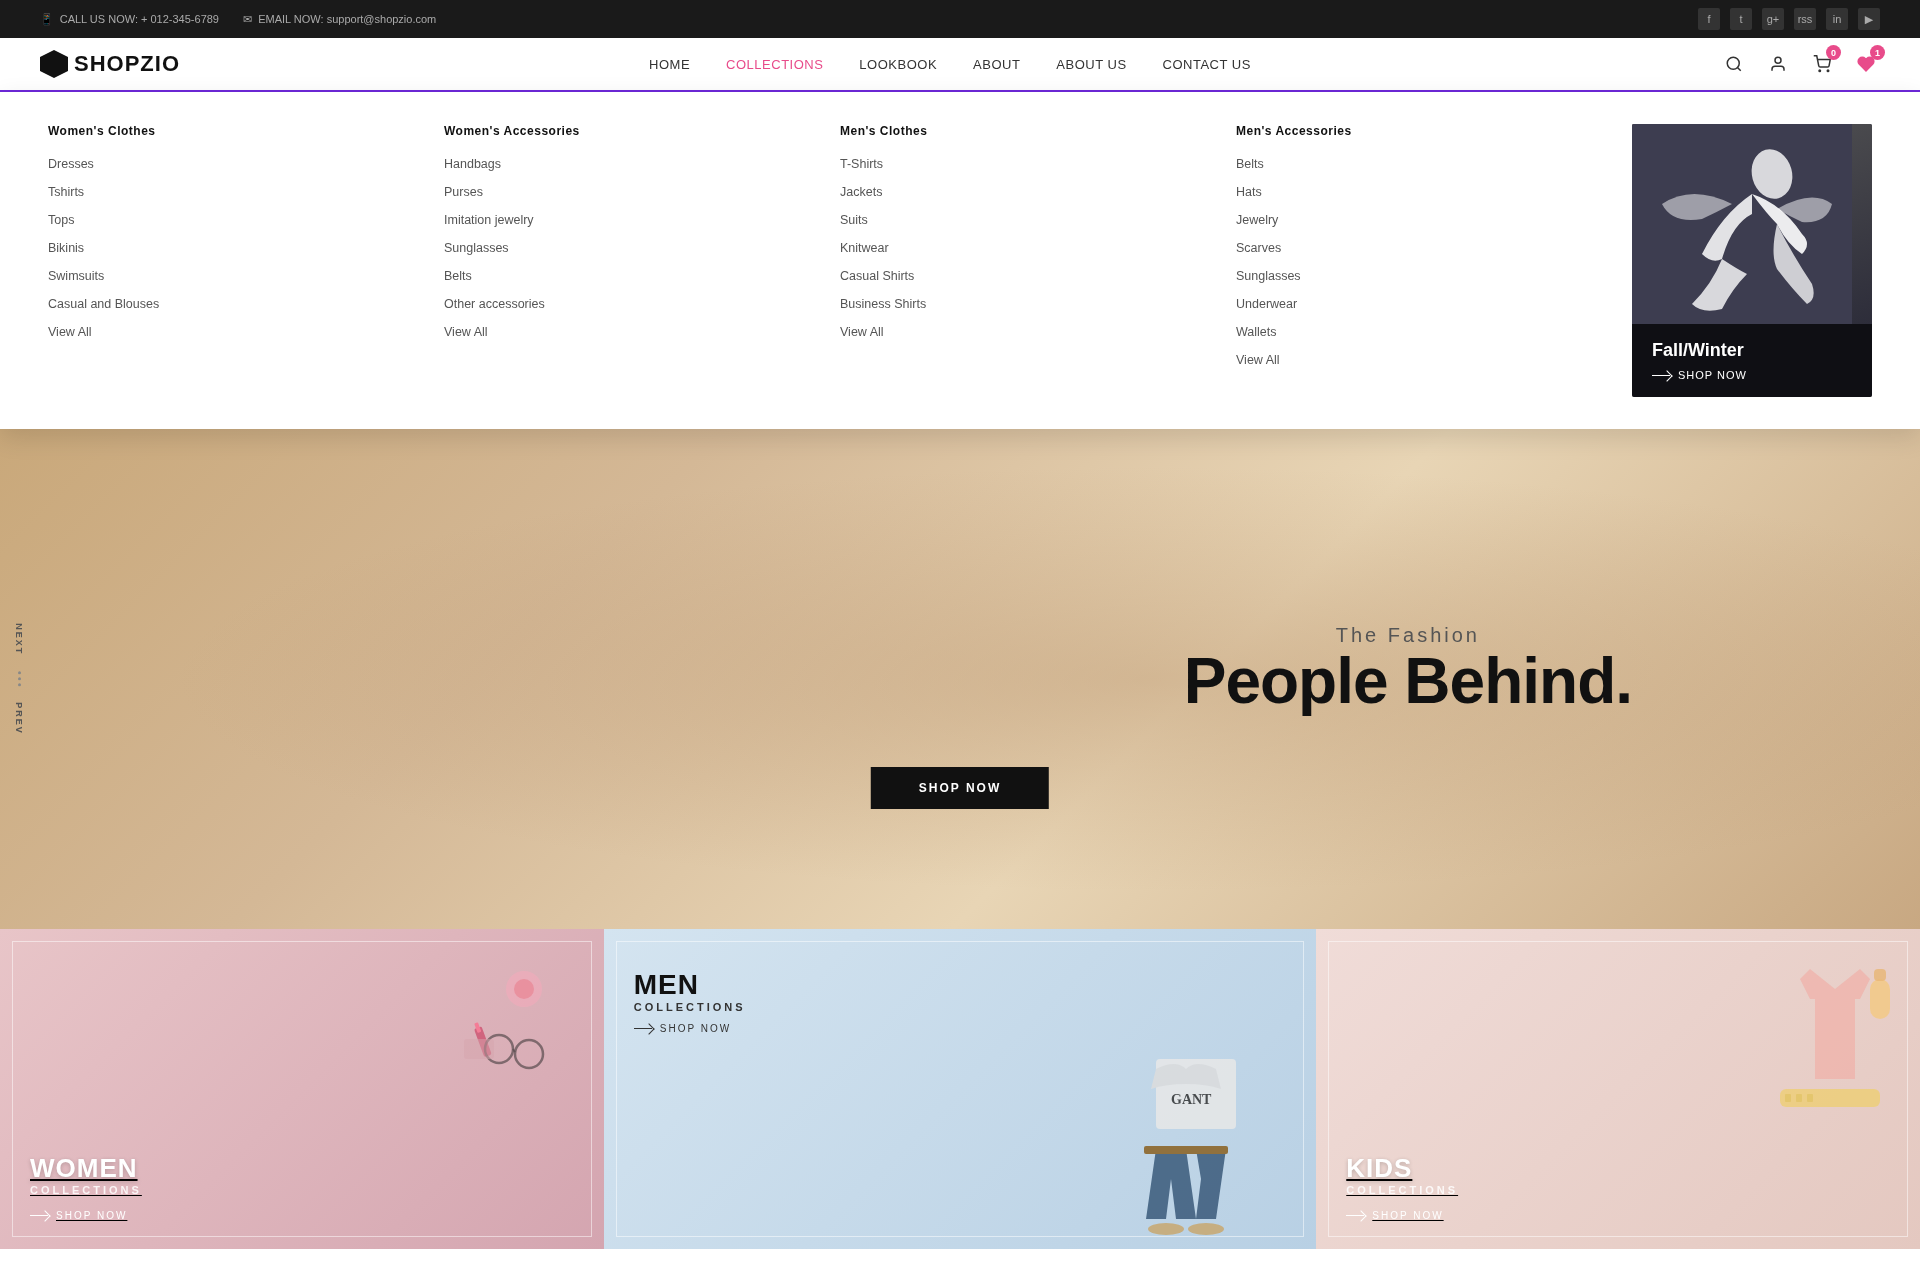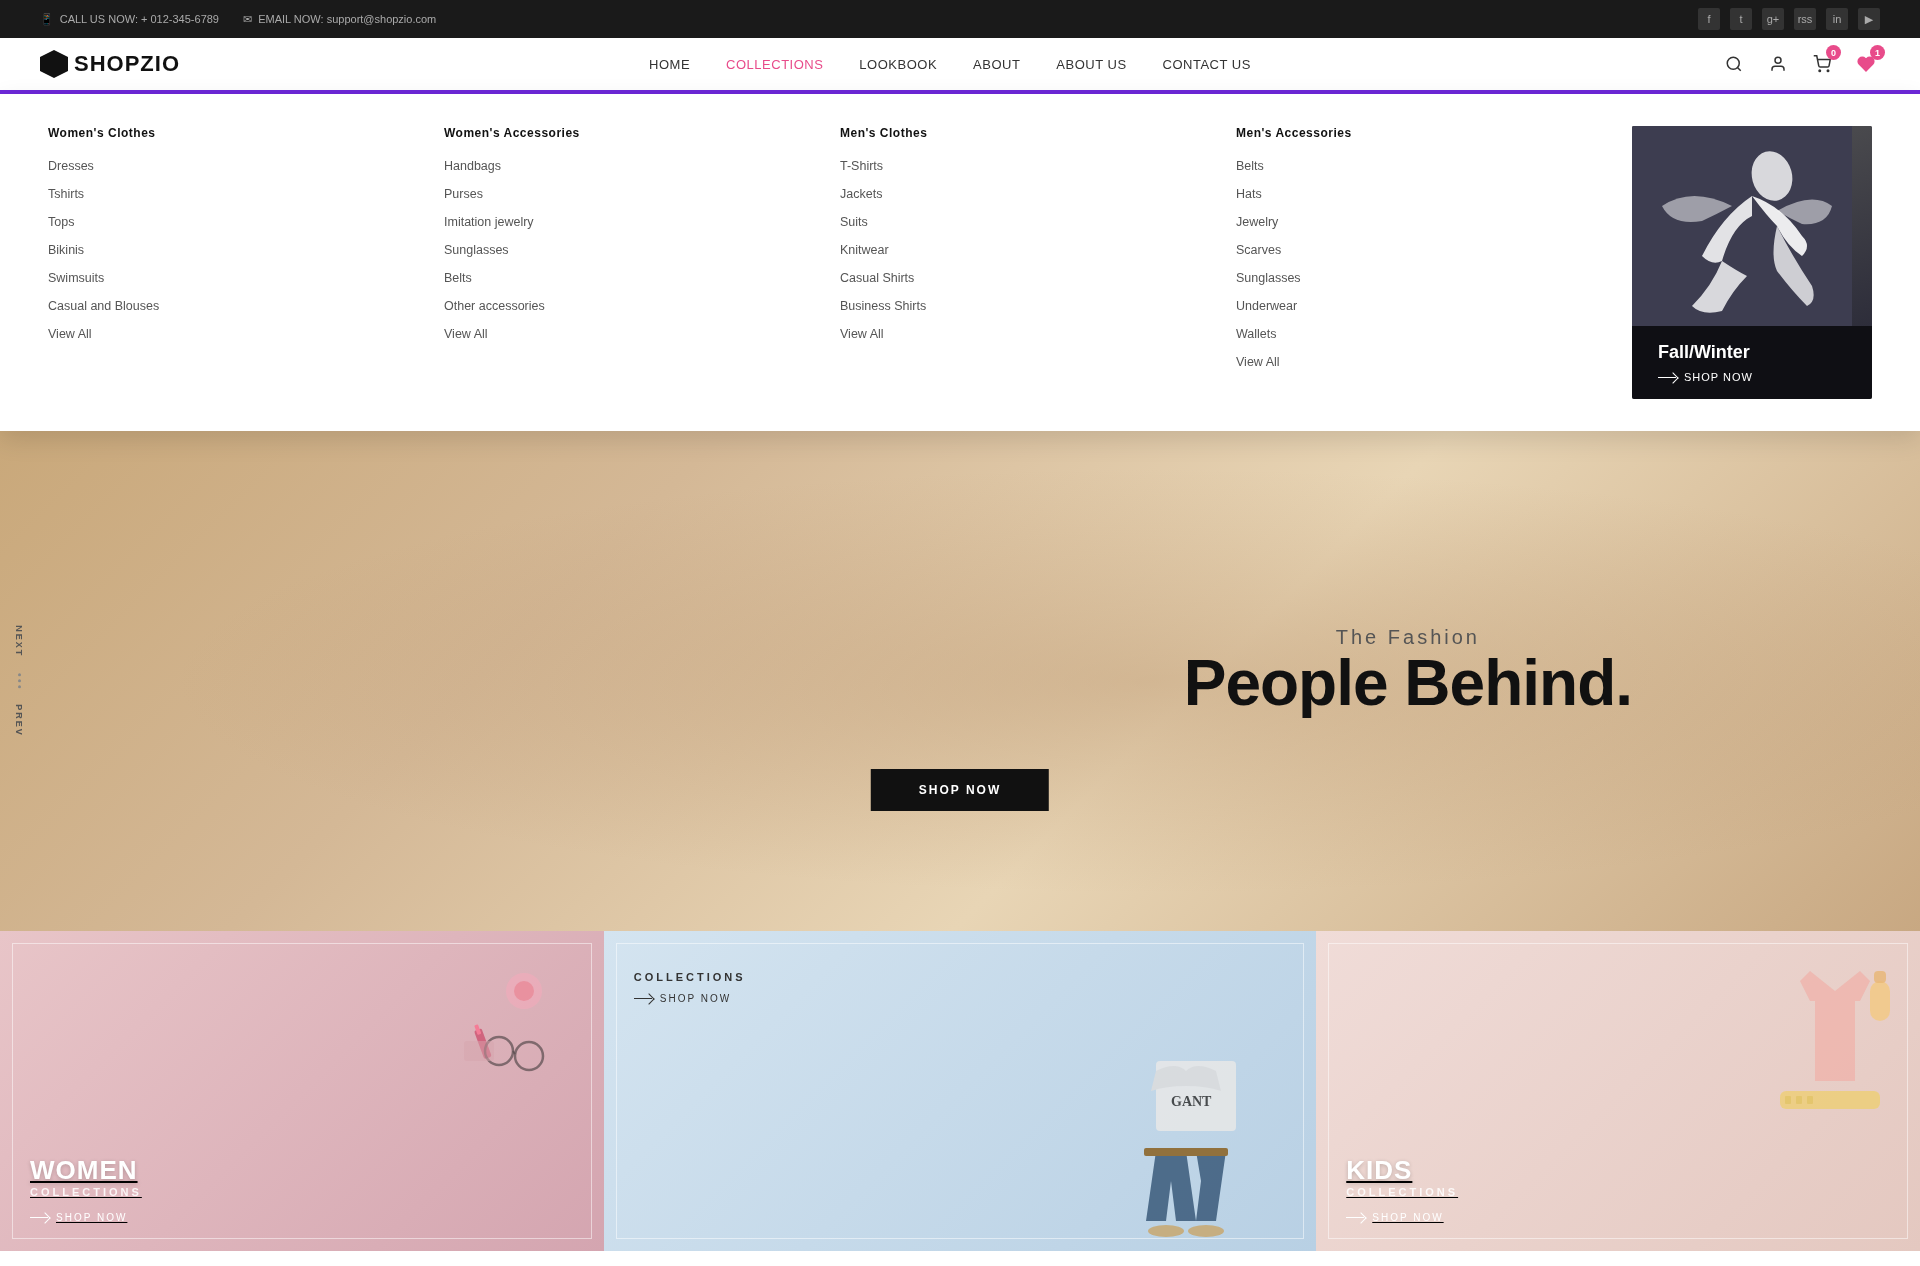--- a/index.html
+++ b/index.html
@@ -26,21 +26,21 @@
       color: #aaa; font-size: 11px; cursor: pointer;
     }
 
     
     .header {
       background: #fff;
       padding: 12px 40px;
       display: flex;
       align-items: center;
       justify-content: space-between;
-      border-bottom: 4px solid #6d28d9;
+      border-bottom: 2px solid #6d28d9;
       position: relative;
       z-index: 100;
     }
     .logo {
       font-size: 22px;
       font-weight: 900;
       letter-spacing: 1px;
       color: #111;
       display: flex; align-items: center; gap: 6px;
     }
@@ -133,21 +133,21 @@
     }
     .dropdown-banner-img {
       width: 100%;
       height: 200px;
       background: linear-gradient(160deg, #555 0%, #2d2d3a 100%);
       position: relative;
       overflow: hidden;
     }
     .dropdown-banner-content {
       background: rgba(0,0,0,0.65);
-      padding: 16px 26px;
+      padding: 16px 20px;
       color: #fff;
     }
     .dropdown-banner-content h3 {
       font-size: 18px;
       font-weight: 700;
       margin-bottom: 8px;
     }
     .dropdown-banner-content a {
       color: #fff;
       font-size: 11px;
@@ -569,20 +569,21 @@
 
       <path d="M40 110 L80 110 L90 180 L70 180 L65 140 L60 180 L40 180 L50 110" fill="#3a5a7a"></path>
       <path d="M80 110 L120 110 L110 180 L90 180 L95 140 L90 110" fill="#3a5a7a"></path>
 
       <rect x="38" y="107" width="84" height="8" rx="2" fill="#8a6020"></rect>
 
       <ellipse cx="60" cy="190" rx="18" ry="6" fill="#c8a870"></ellipse>
       <ellipse cx="100" cy="190" rx="18" ry="6" fill="#c8a870"></ellipse>
     </svg>
     <div class="men-card-content">
+      <h2>MEN</h2>
       <h4>COLLECTIONS</h4>
       <a>
         <span class="arrow-icon" style="background:#333;"></span>
         <span>SHOP NOW</span>
       </a>
     </div>
   </div>
 
   <div class="collection-card collection-card-kids">
     <div class="collection-inner-border"></div>

